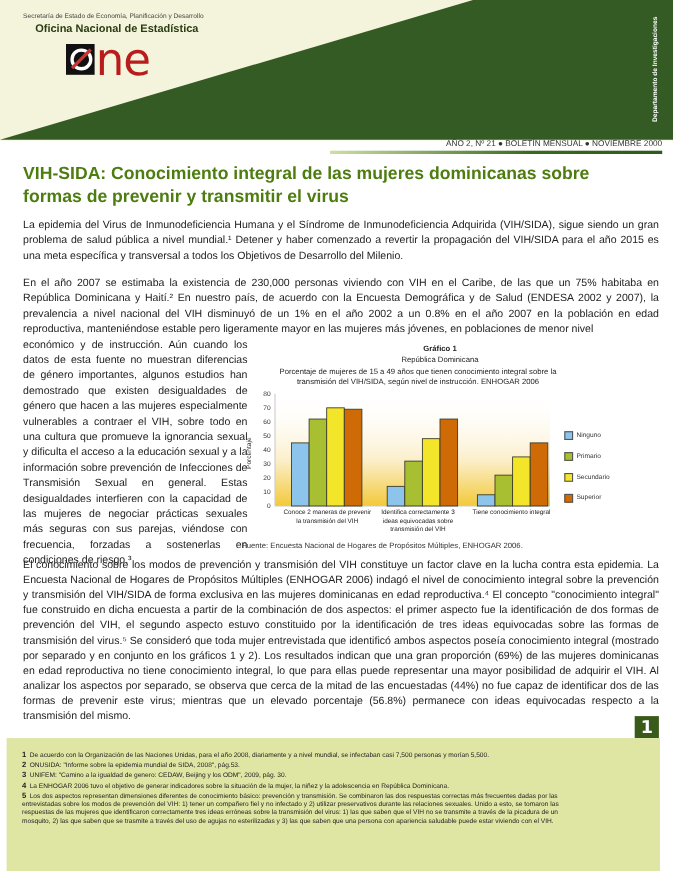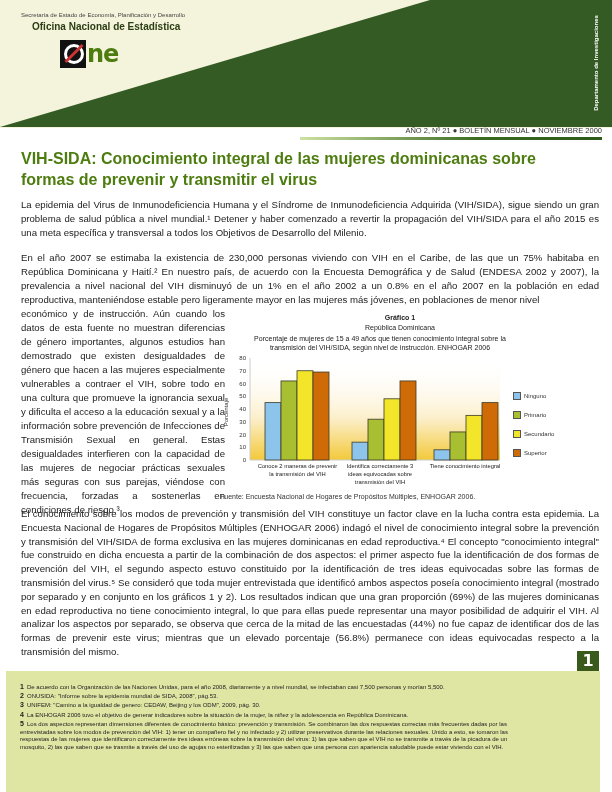--- a/index.html
+++ b/index.html
@@ -5,21 +5,21 @@
   html,body{margin:0;padding:0;}
   body{width:612px;height:792px;position:relative;background:#fff;font-family:"Liberation Sans",sans-serif;color:#222;overflow:hidden;}
   .header{position:absolute;left:0;top:0;width:612px;height:128px;border-radius:12px;}
   .header svg{position:absolute;left:0;top:0;}
   .secretaria{position:absolute;left:21px;top:12px;font-size:6px;color:#444;}
   .oficina{position:absolute;left:32px;top:21px;font-size:10px;font-weight:bold;color:#2b3d14;}
   .logo{position:absolute;left:60px;top:38px;height:32px;display:flex;align-items:center;}
   .logo-o{width:26px;height:28px;background:#111;position:relative;margin-right:1px;}
   .logo-ring{position:absolute;left:4px;top:4px;width:14px;height:14px;border:3px solid #fff;border-radius:50%;}
   .logo-slash{position:absolute;left:2px;top:12px;width:24px;height:3px;background:#c33;transform:rotate(-45deg);}
-  .logo-ne{font-size:24px;font-weight:bold;color:#4d7c0f;letter-spacing:-1px;line-height:30px;font-family:"DejaVu Sans",sans-serif;}
+  .logo-ne{font-size:41px;font-weight:normal;color:#b91c1c;letter-spacing:-1px;line-height:30px;font-family:"DejaVu Sans",sans-serif;}
   .title{position:absolute;right:35px;top:87px;font-size:24px;font-weight:bold;color:#fff;font-family:"DejaVu Sans",sans-serif;letter-spacing:0px;}
   .dept{position:absolute;left:586px;top:4px;width:20px;height:118px;}
   .dept span{position:absolute;left:50%;top:50%;transform:translate(-50%,-50%) rotate(-90deg);white-space:nowrap;font-size:6px;font-weight:bold;color:#fff;}
   .issue{position:absolute;right:10px;top:126px;font-size:7.5px;color:#333;}
   .issue-line{position:absolute;left:300px;top:137px;width:302px;height:3px;background:linear-gradient(90deg,#cde1a3,#3a6a1f 60%,#2e5a1a);}
   h1{position:absolute;left:21px;top:148px;width:560px;margin:0;font-size:16px;line-height:21px;font-weight:bold;color:#4d7c0f;font-family:"Liberation Sans",sans-serif;}
   .p{position:absolute;font-size:9.6px;line-height:14px;color:#222;text-align:justify;margin:0;}
   .chart{position:absolute;left:220px;top:312px;width:360px;height:190px;}
   .chart .ct{position:absolute;width:100%;text-align:center;font-size:7px;color:#222;}
   .legend{position:absolute;left:293px;top:74px;font-size:6px;color:#333;}

